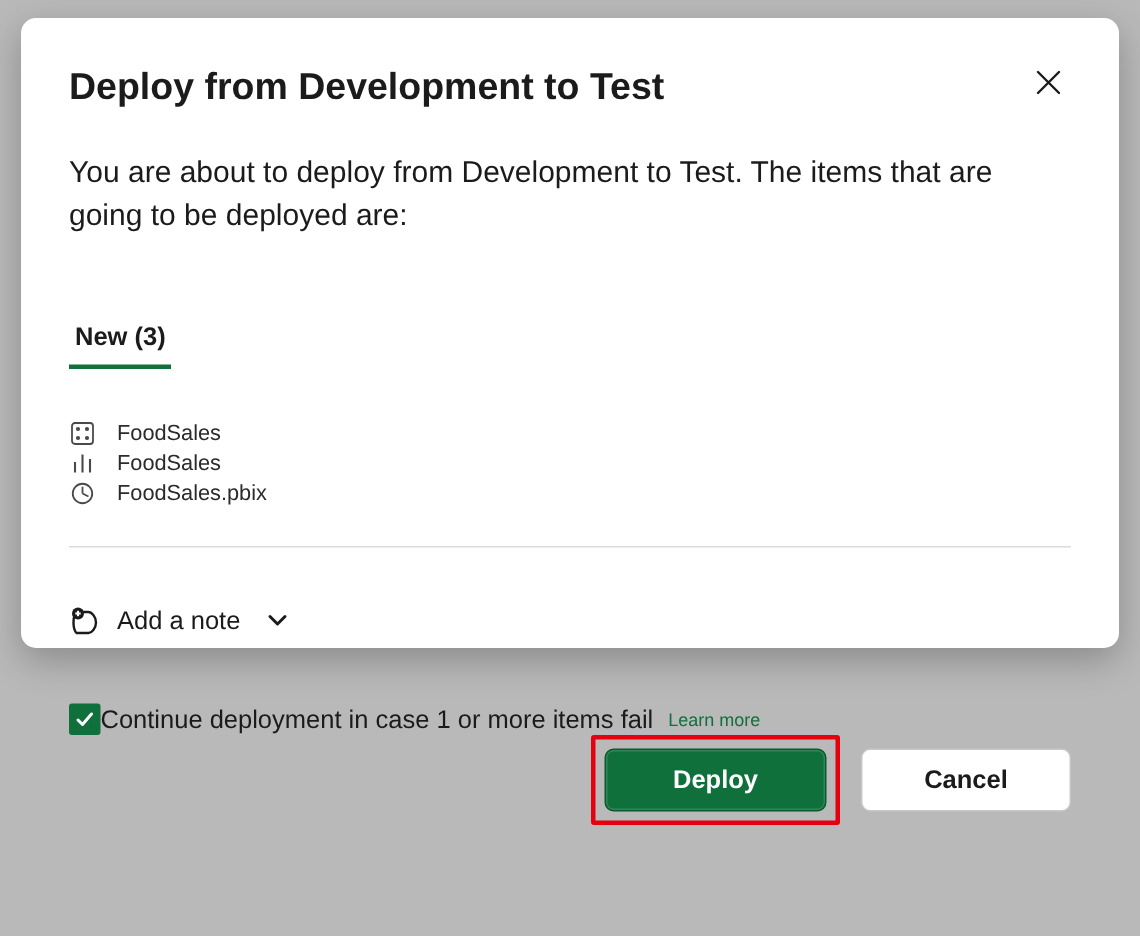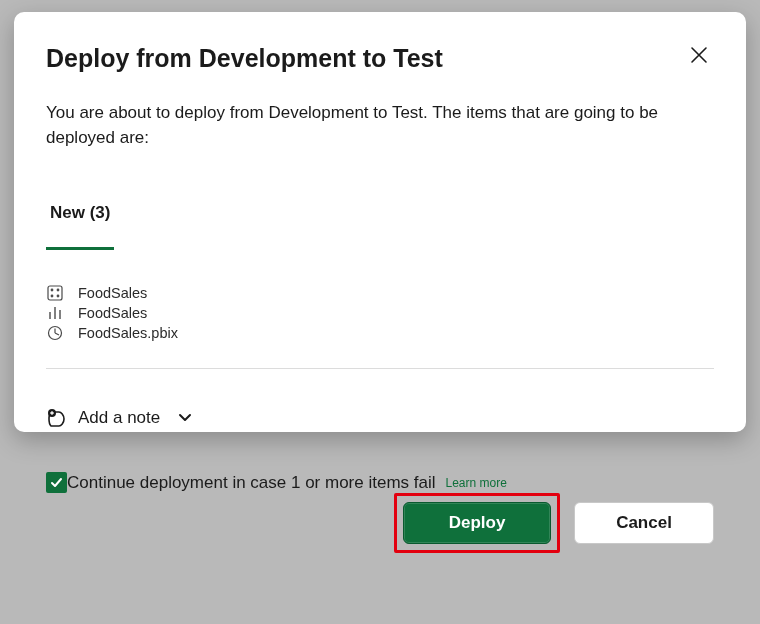--- a/index.html
+++ b/index.html
@@ -48,35 +48,35 @@
   }
   .close-btn {
     background: none;
     border: none;
     padding: 6px;
     cursor: pointer;
     line-height: 0;
   }
   .dlg-desc {
     margin-top: 28px;
-    font-size: 17px;
+    font-size: 20px;
     color: #1b1b1b;
     line-height: 1.45;
     max-width: 660px;
   }
   .tabs {
     margin-top: 36px;
     border-bottom: none;
   }
   .tab {
     display: inline-block;
     font-size: 17px;
     font-weight: 700;
     color: #1b1b1b;
-    padding: 0 4px 24px 4px;
+    padding: 0 4px 8px 4px;
     border-bottom: 3px solid #0f703b;
   }
   .item-list {
     margin-top: 34px;
     display: flex;
     flex-direction: column;
     gap: 2px;
   }
   .item-row {
     display: flex;

